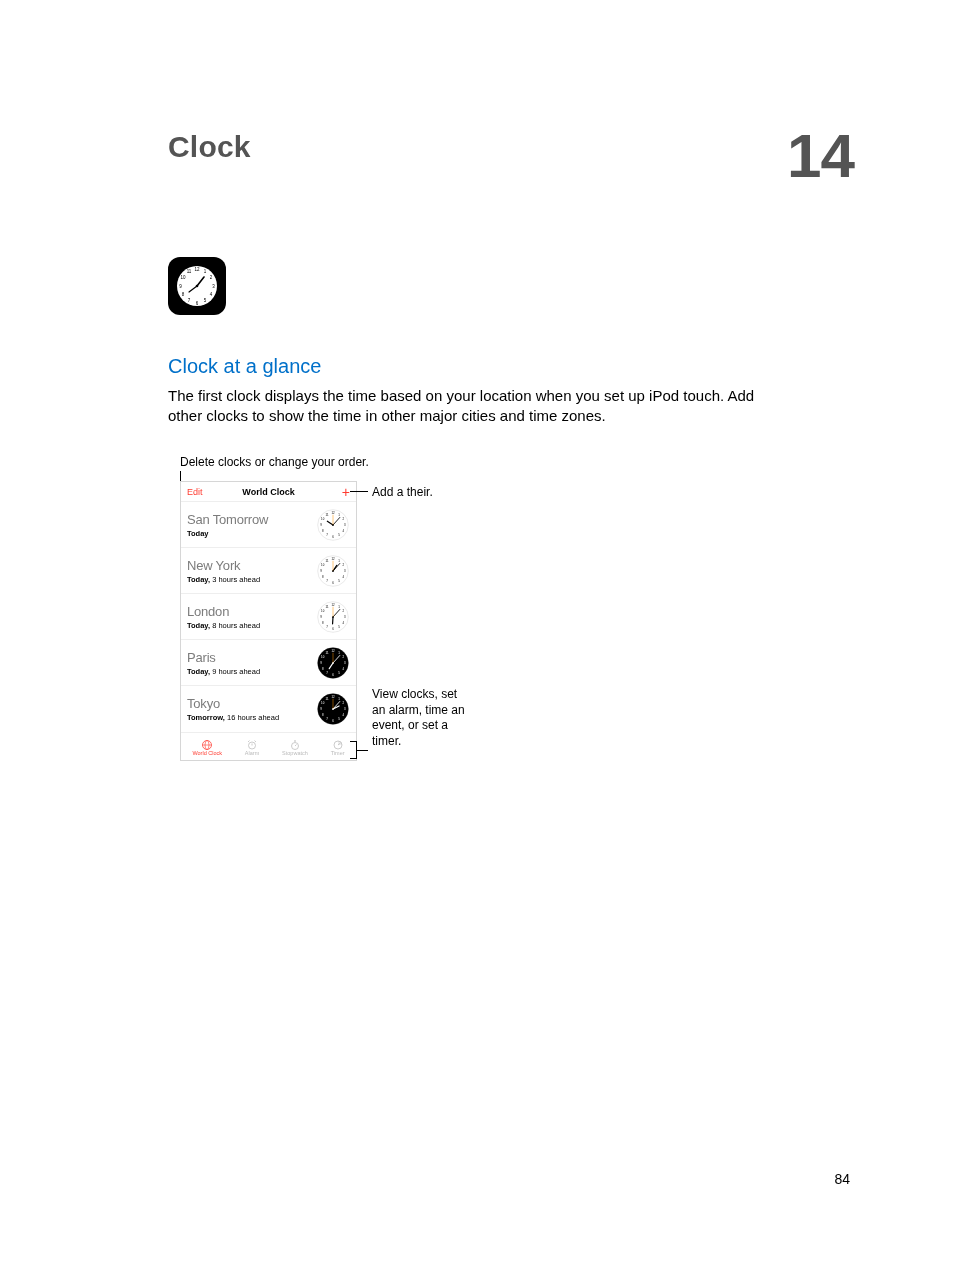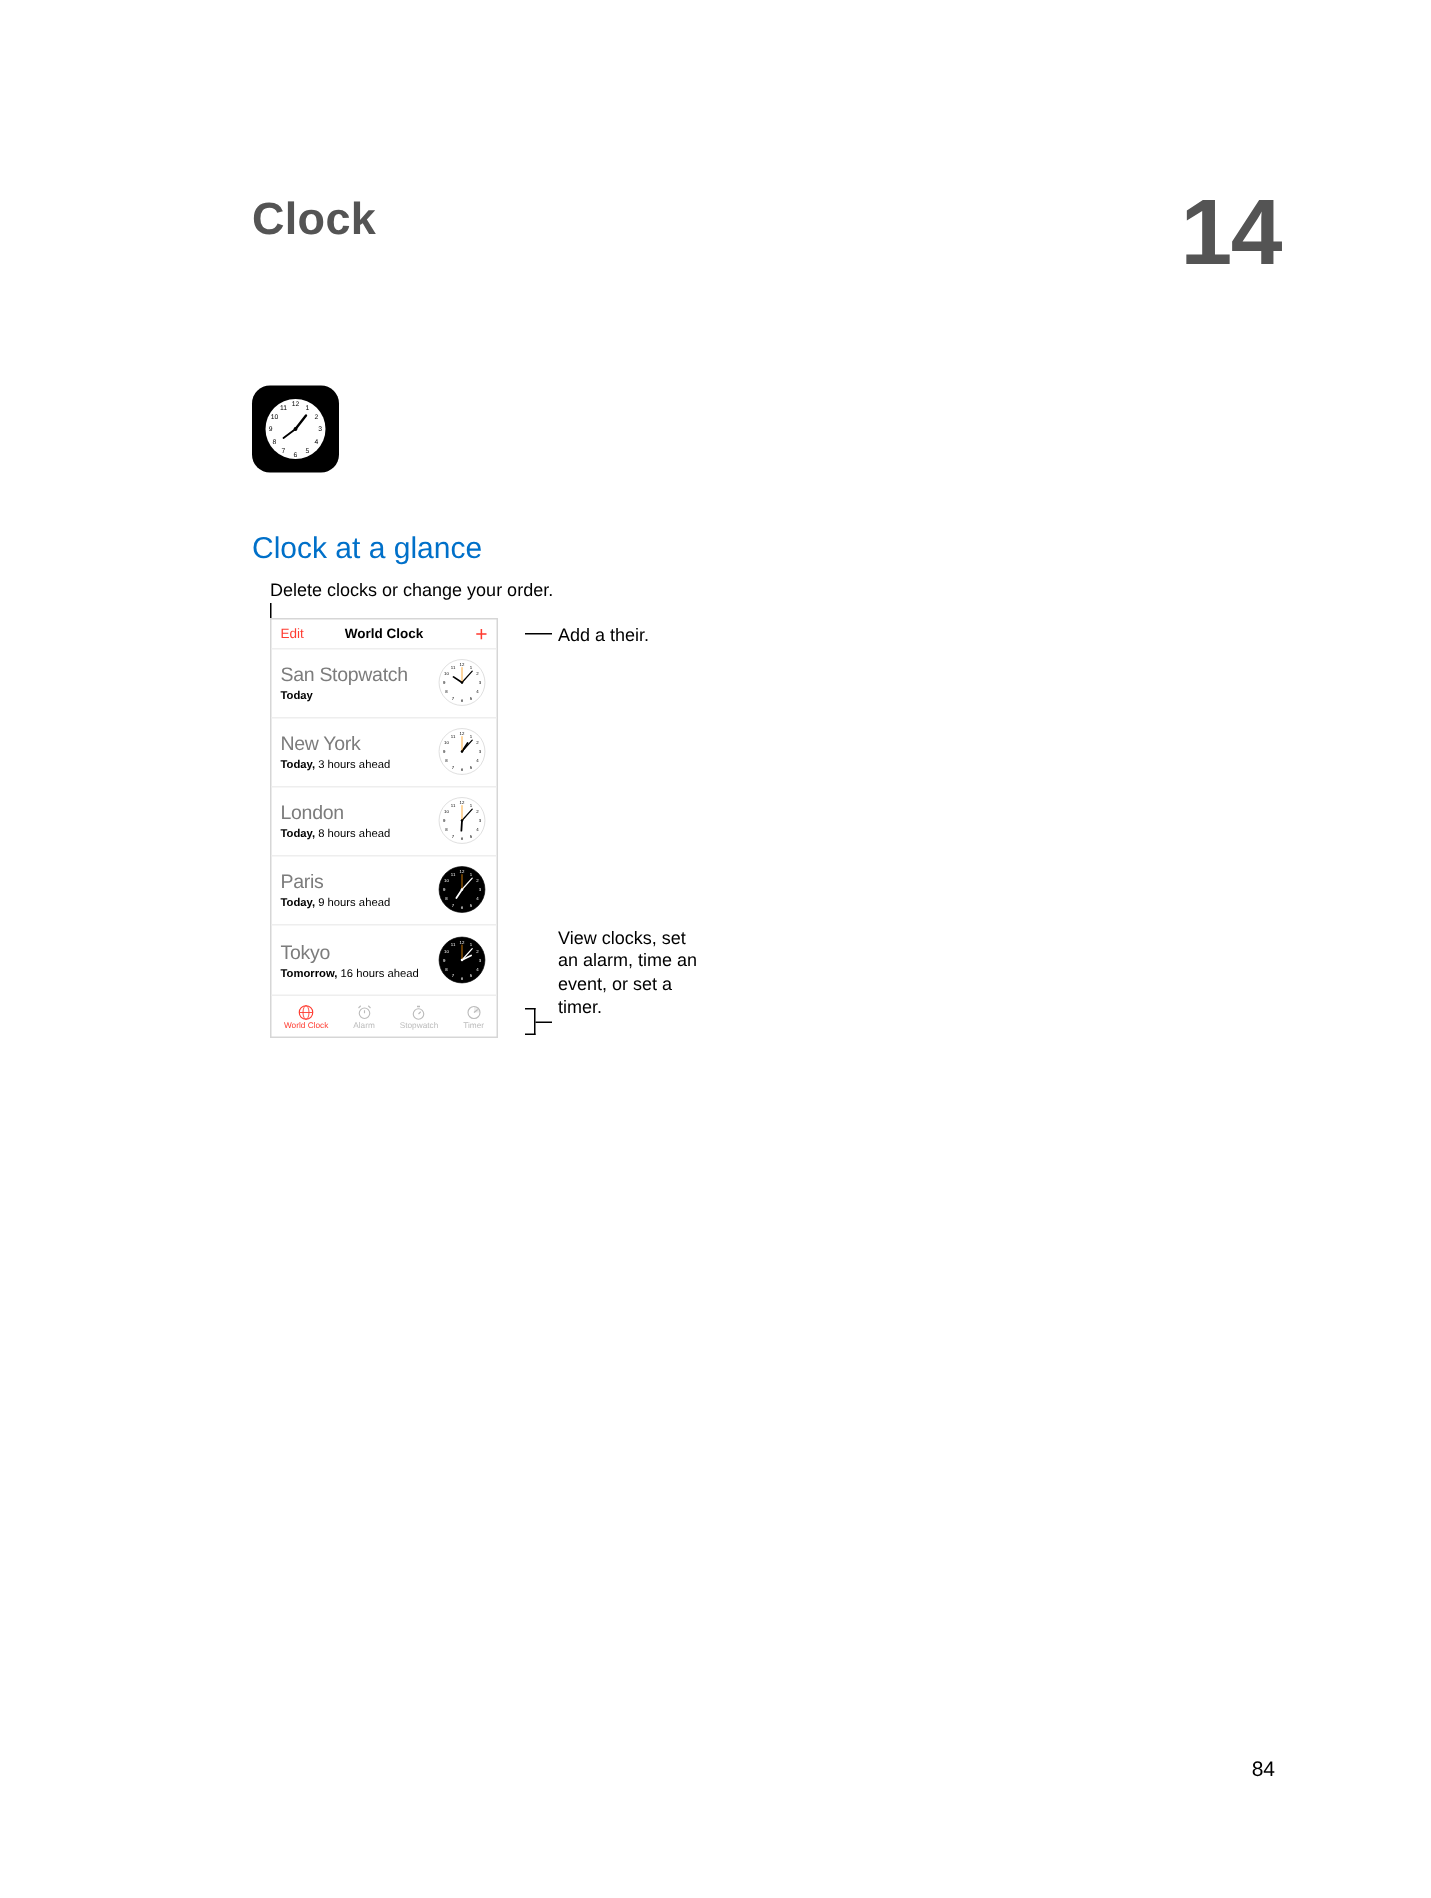--- a/index.html
+++ b/index.html
@@ -72,21 +72,21 @@
     position: absolute;
     left: -4px;
     top: 16px;
     width: 1px; height: 10px;
     background: #000;
   }
   .phone {
     position: absolute;
     left: -4px;
     top: 26px;
-    width: 152px;
+    width: 177px;
     border: 1px solid #d6d6d6;
     background: #fff;
     font-family: "Helvetica Neue", Helvetica, Arial, sans-serif;
   }
   .phone-nav {
     height: 20px;
     display: flex;
     align-items: center;
     justify-content: center;
     position: relative;
@@ -196,35 +196,36 @@
           <text x="16" y="11">11</text>
         </g>
         <line x1="24" y1="24" x2="31" y2="15" stroke="#000" stroke-width="1.6" stroke-linecap="round"></line>
         <line x1="24" y1="24" x2="16" y2="30" stroke="#000" stroke-width="1.2" stroke-linecap="round"></line>
         <circle cx="24" cy="24" r="1.3" fill="#000"></circle>
       </svg>
     </div>
   </div>
 
   <div class="section-title">Clock at a glance</div>
+  <div class="body-text">The first clock displays the time based on your location when you set up iPod touch. Add other clocks to show the time in other major cities and time zones.</div>
 
   <div class="figure-area">
     <div class="callout-top">Delete clocks or change your order.</div>
     <div class="callout-top-tick"></div>
 
     <div class="phone">
       <div class="phone-nav">
         <span class="nav-edit">Edit</span>
         <span class="nav-title">World Clock</span>
         <span class="nav-plus">+</span>
       </div>
       <div id="rows">
           <div class="clock-row">
     <div class="clock-text">
-      <span class="city-name">San Stopwatch</span>
+      <span class="city-name">San Tomorrow</span>
       <span class="city-sub"><b>Today</b></span>
     </div>
     <div class="mini-clock"><svg viewBox="0 0 40 40">
     <circle cx="20" cy="20" r="18" fill="#fff" stroke="#ccc" stroke-width="0.5"></circle>
     <text x="27" y="9.27564434701786" font-size="3.4" fill="#000" text-anchor="middle" font-family="Helvetica">1</text>
                 <text x="32.124355652982146" y="14.4" font-size="3.4" fill="#000" text-anchor="middle" font-family="Helvetica">2</text>
                 <text x="34" y="21.4" font-size="3.4" fill="#000" text-anchor="middle" font-family="Helvetica">3</text>
                 <text x="32.124355652982146" y="28.4" font-size="3.4" fill="#000" text-anchor="middle" font-family="Helvetica">4</text>
                 <text x="27" y="33.52435565298214" font-size="3.4" fill="#000" text-anchor="middle" font-family="Helvetica">5</text>
                 <text x="20" y="35.4" font-size="3.4" fill="#000" text-anchor="middle" font-family="Helvetica">6</text>

